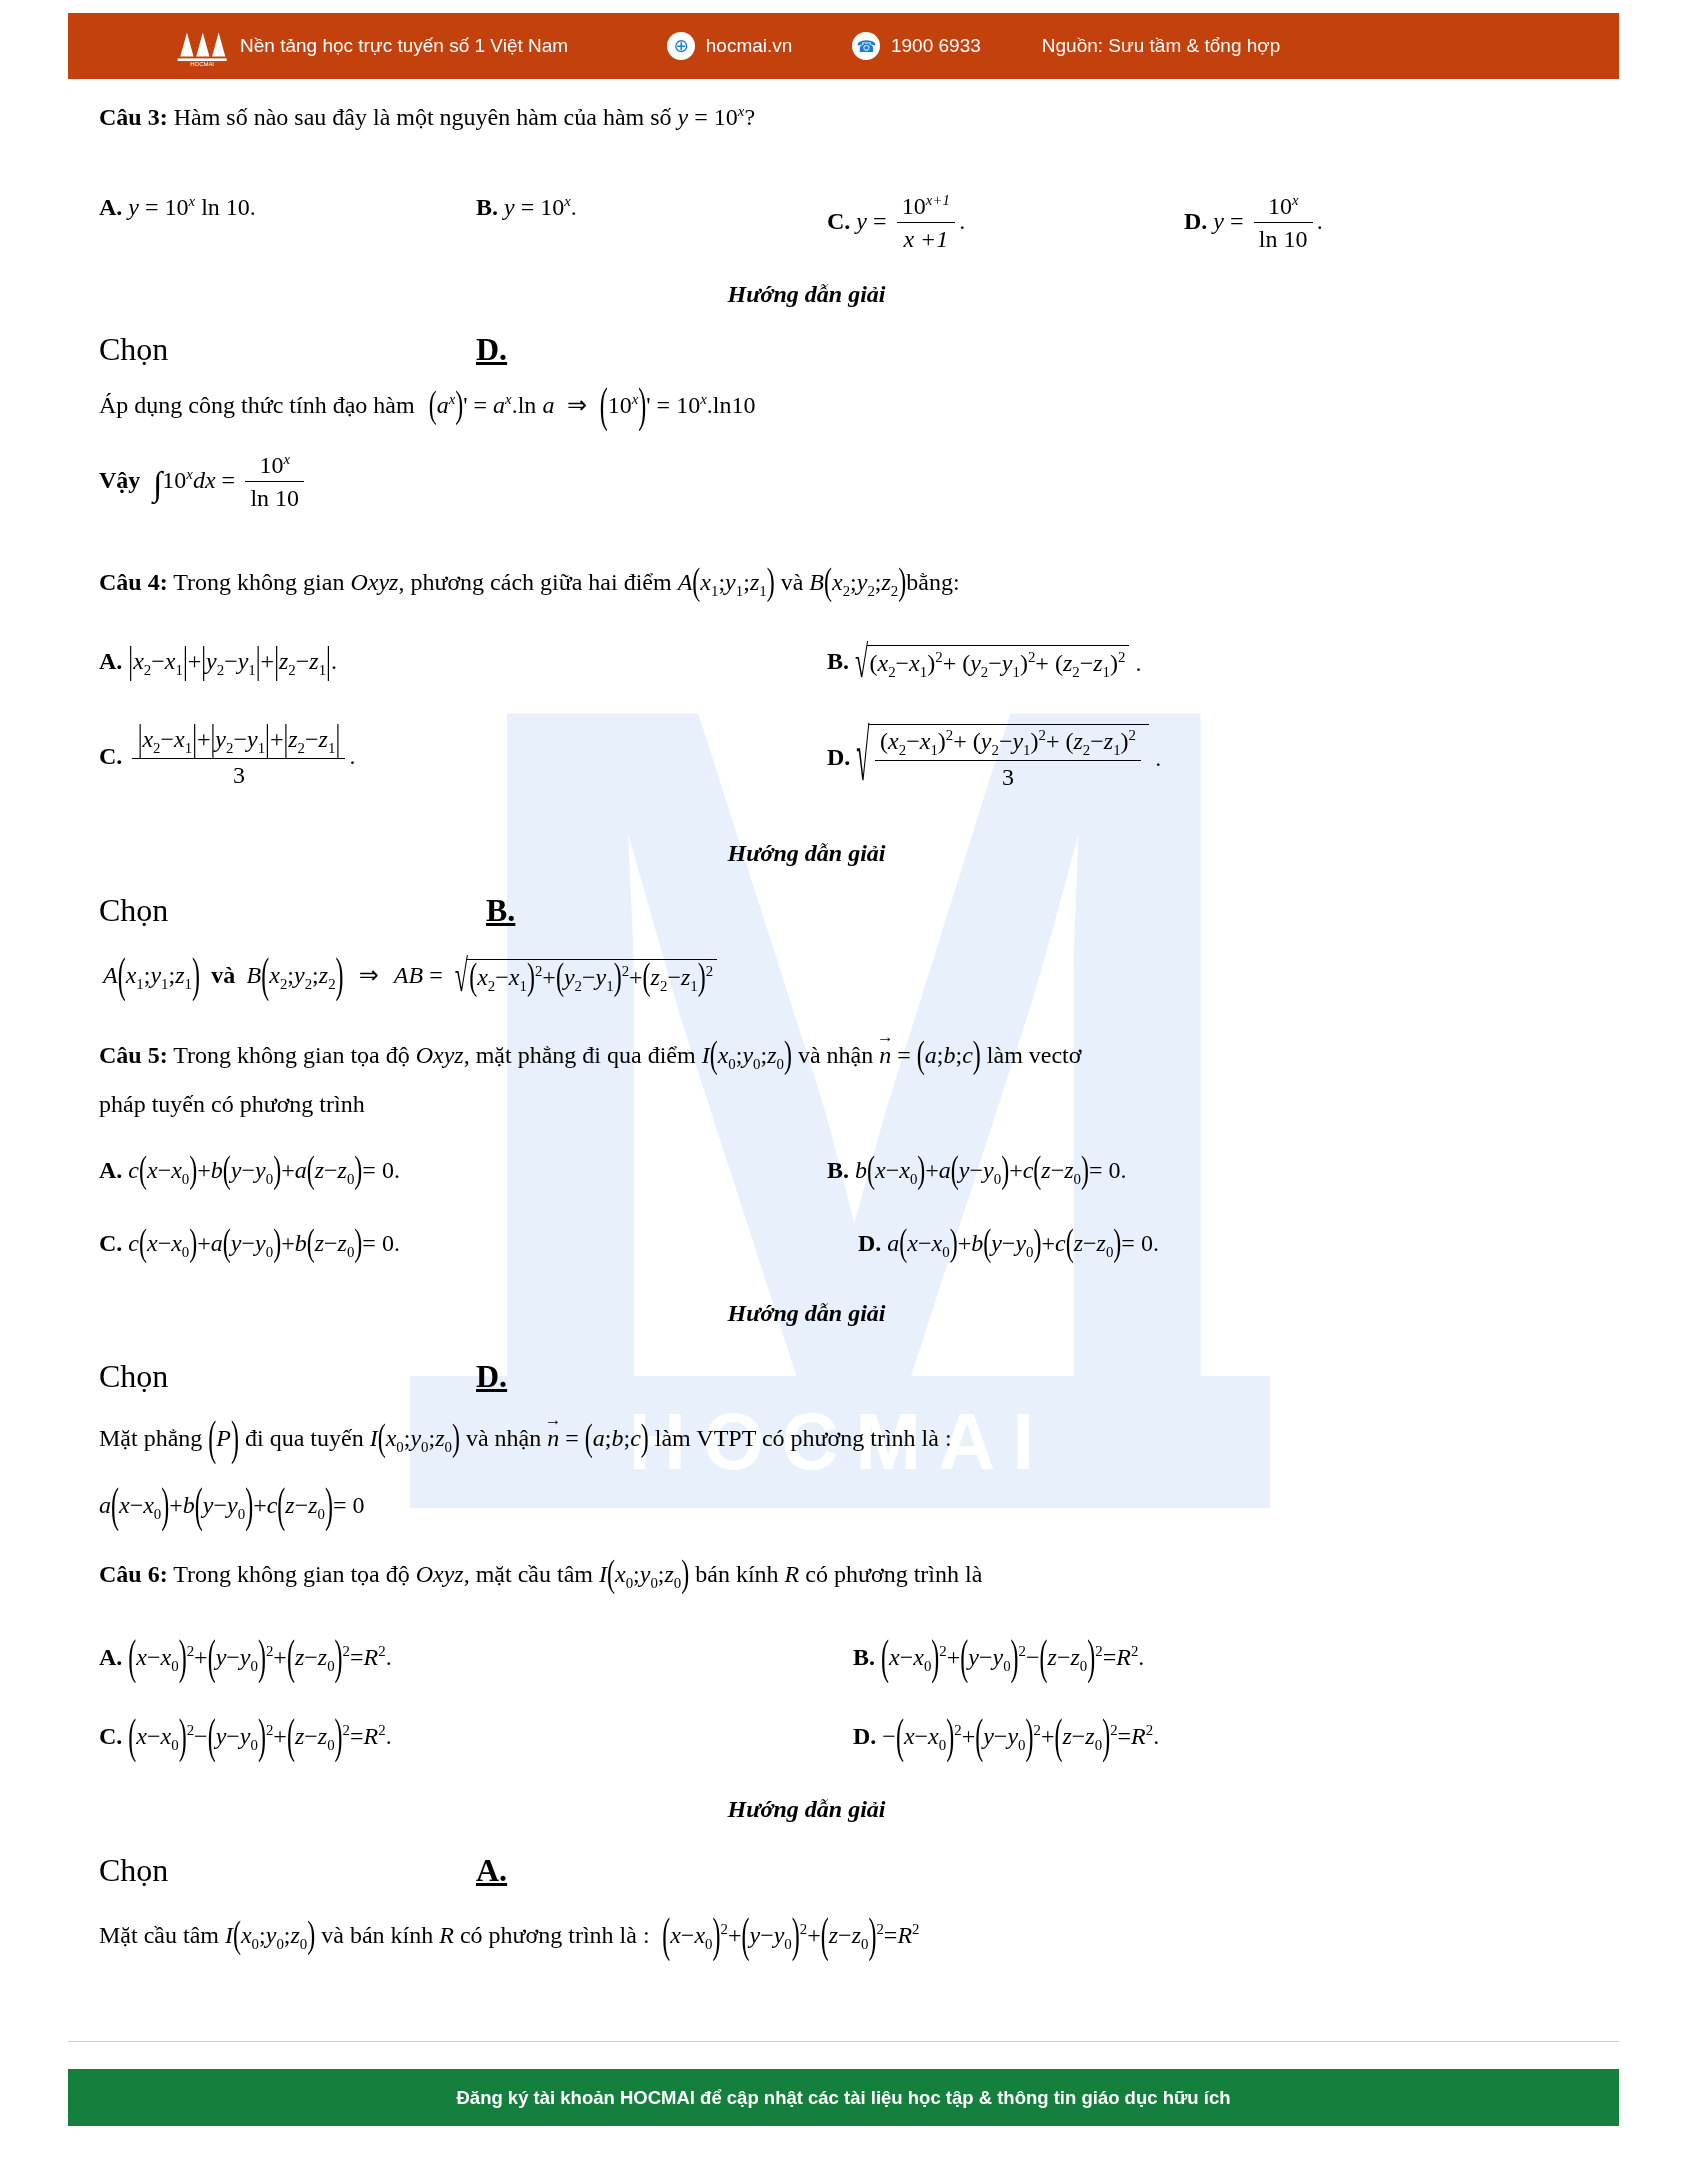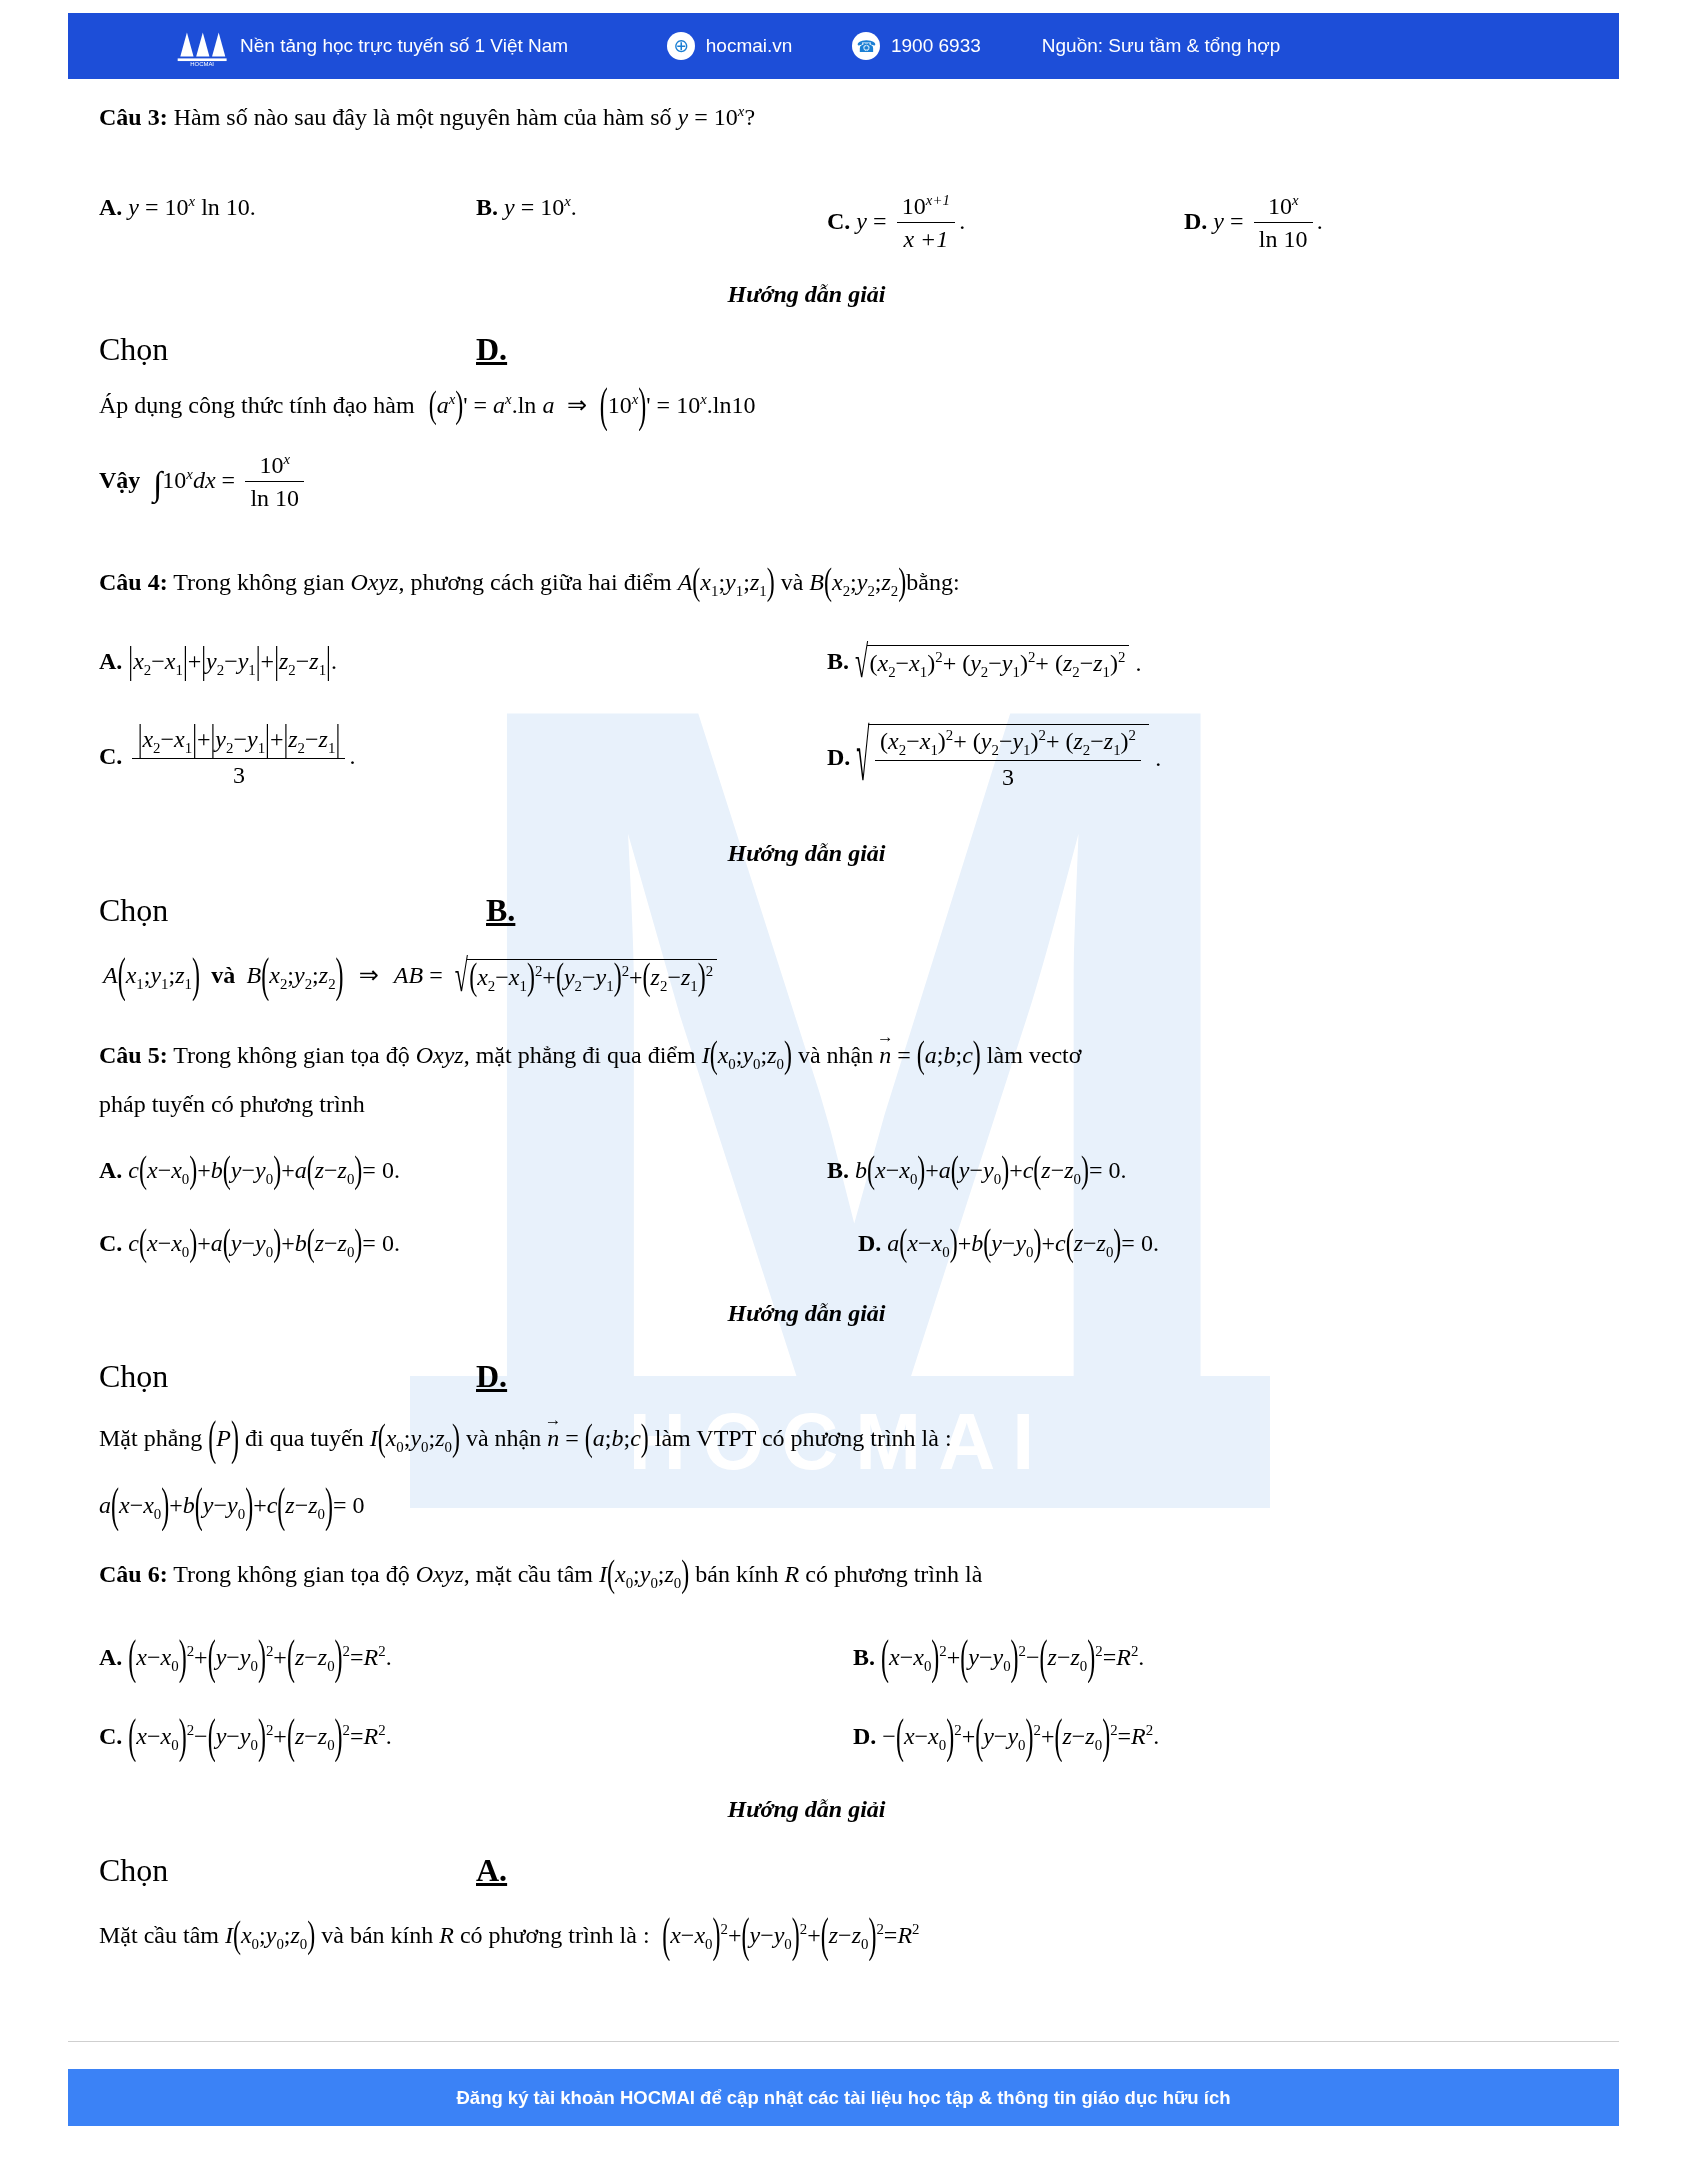--- a/index.html
+++ b/index.html
@@ -13,21 +13,21 @@
     color: #000;
     position: relative;
     overflow: hidden;
   }
 
   
   .header-bar {
     position: absolute;
     top: 13.2px; left: 68px;
     width: 1551px; height: 66px;
-    background: #1d4ed8;
+    background: #c2410c;
     display: flex;
     align-items: center;
     font-family: "Liberation Sans", sans-serif;
   }
   .hdr-logo {
     width: 57px; height: 41px;
     margin-left: 103px;
     display: flex; align-items: center; justify-content: center;
     flex-shrink: 0;
   }
@@ -60,21 +60,21 @@
   .hdr-source {
     color: #fff; font-size: 19px;
     margin-left: 61px; white-space: nowrap;
   }
 
   
   .footer-bar {
     position: absolute;
     left: 68px; top: 2069px;
     width: 1551px; height: 57px;
-    background: #3b82f6;
+    background: #15803d;
     display: flex; align-items: center; justify-content: center;
     font-family: "Liberation Sans", sans-serif;
   }
   .footer-bar .txt { color: #fff; font-size: 18.5px; font-weight: bold; }
   .footer-rule {
     position: absolute;
     left: 68px; top: 2041px;
     width: 1551px; height: 1.3px;
     background: #cfcfcf;
   }

